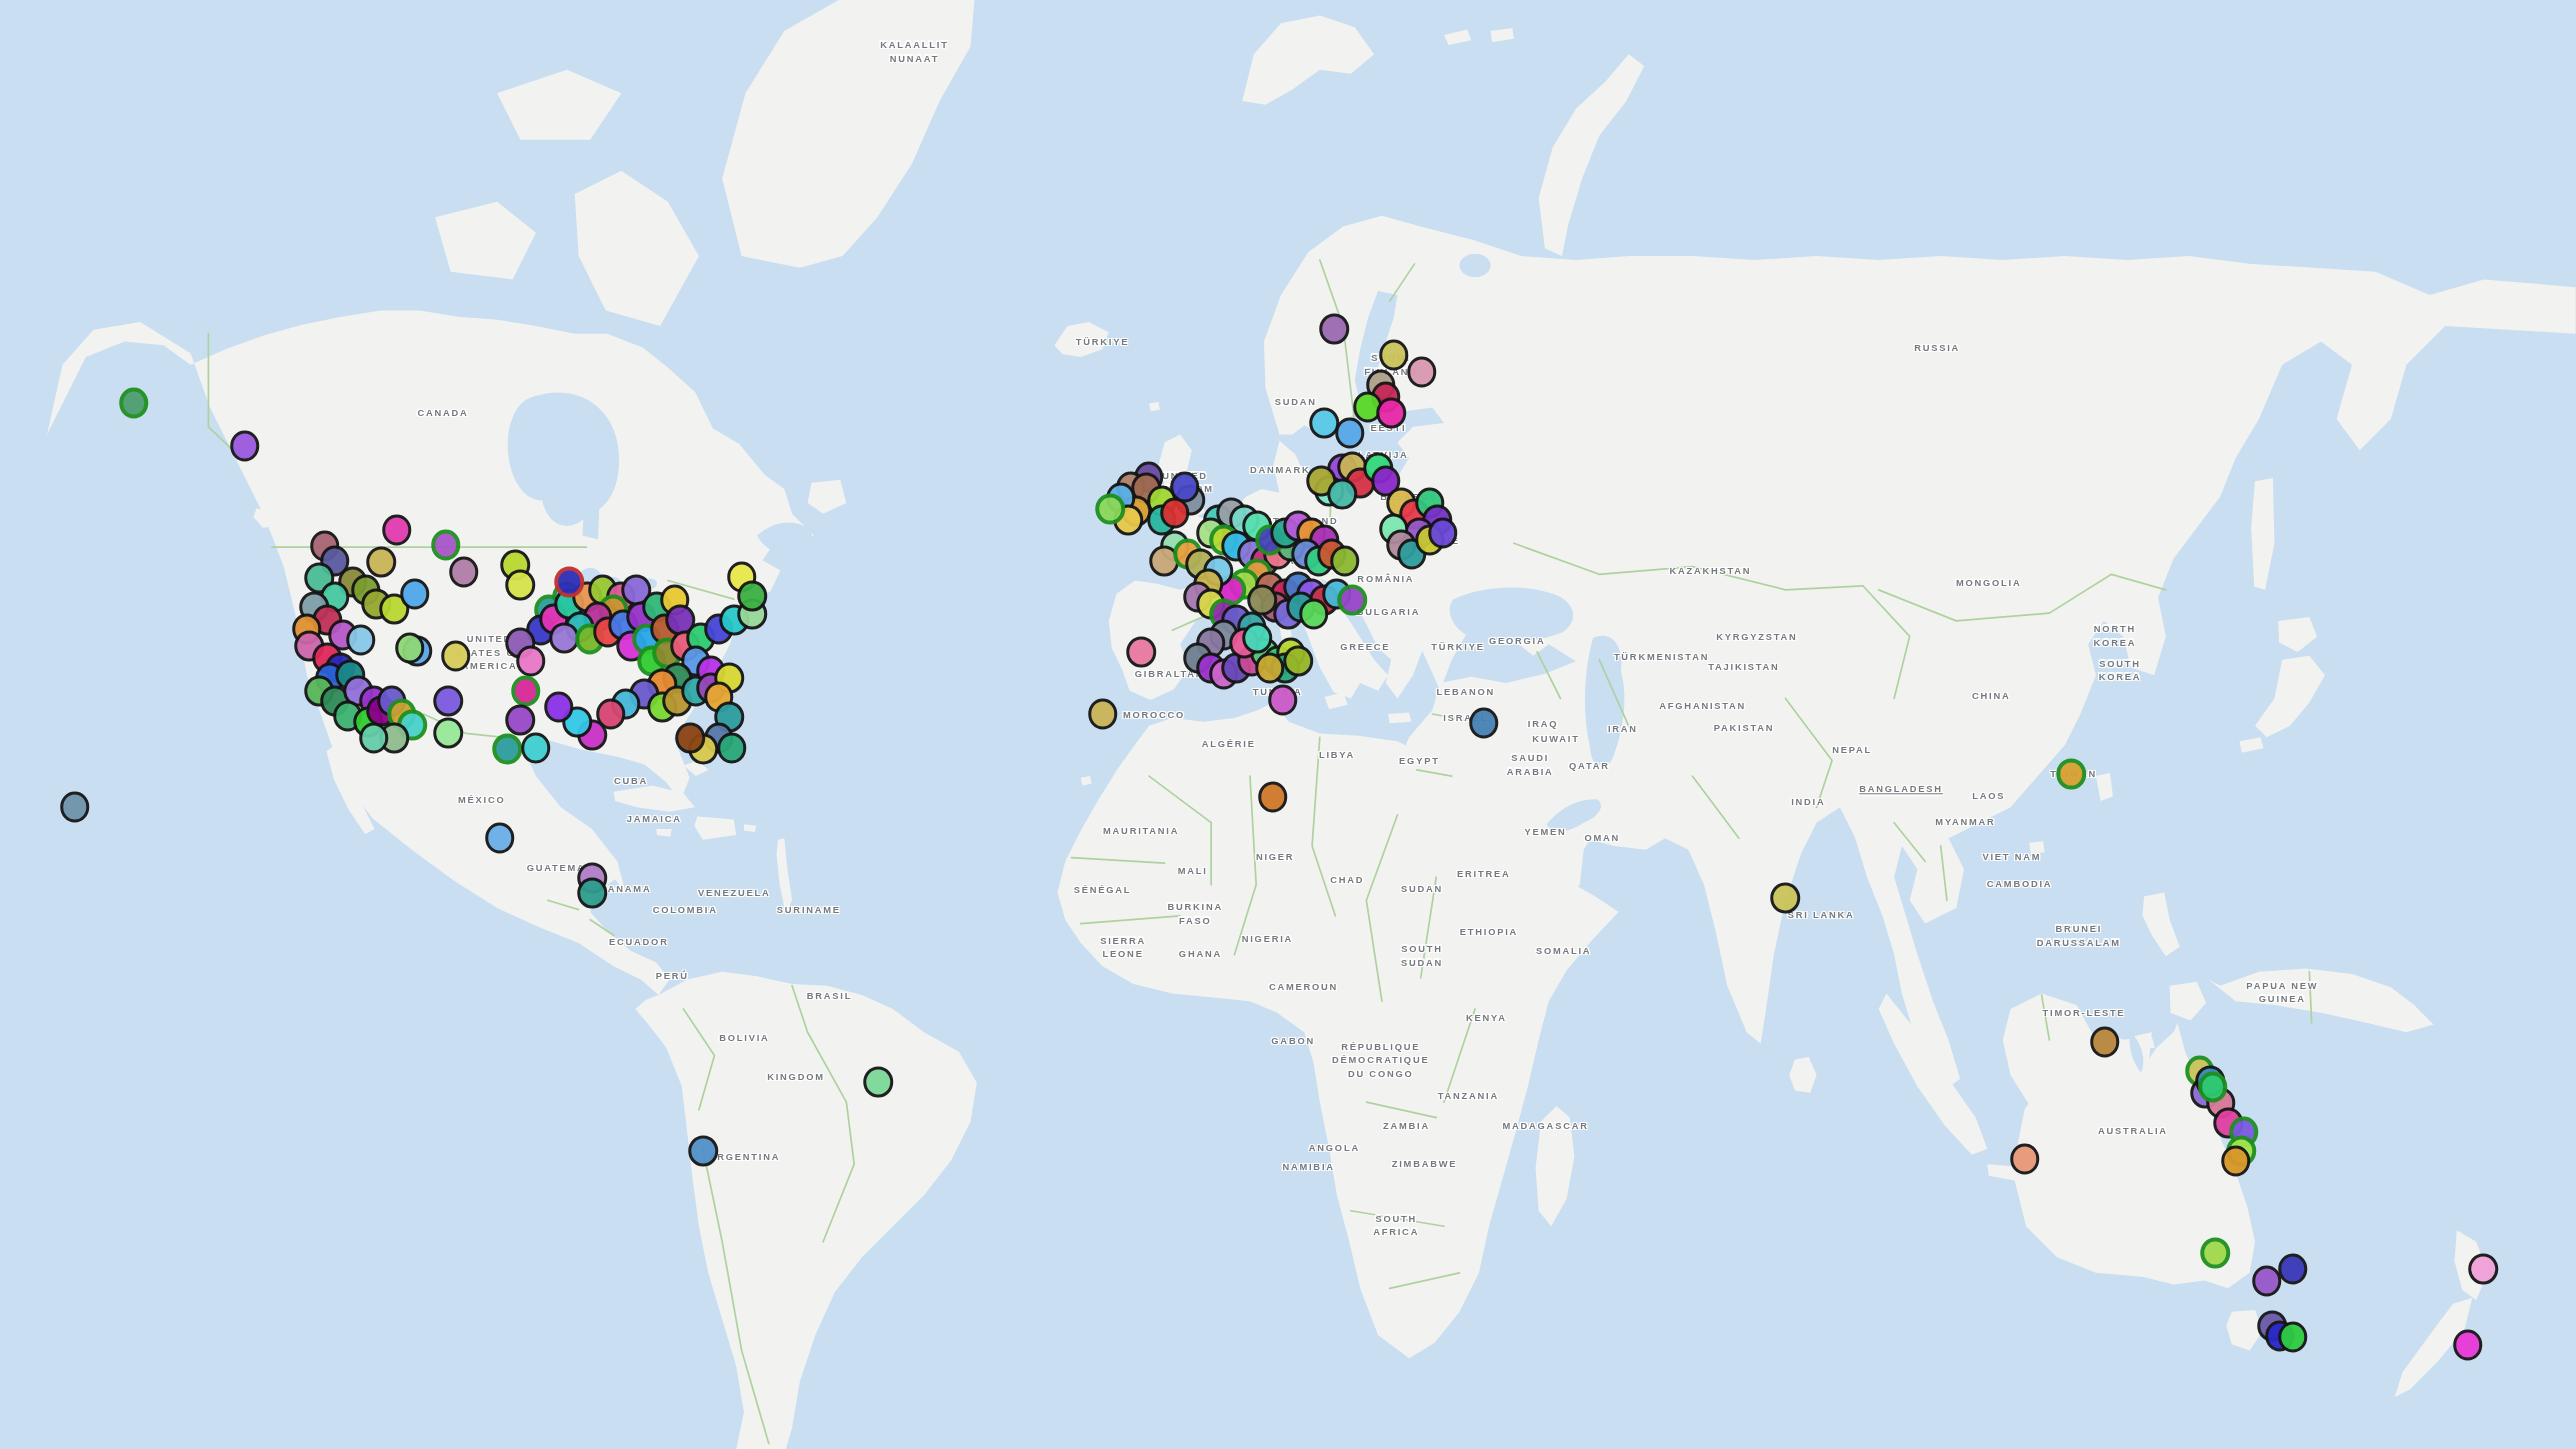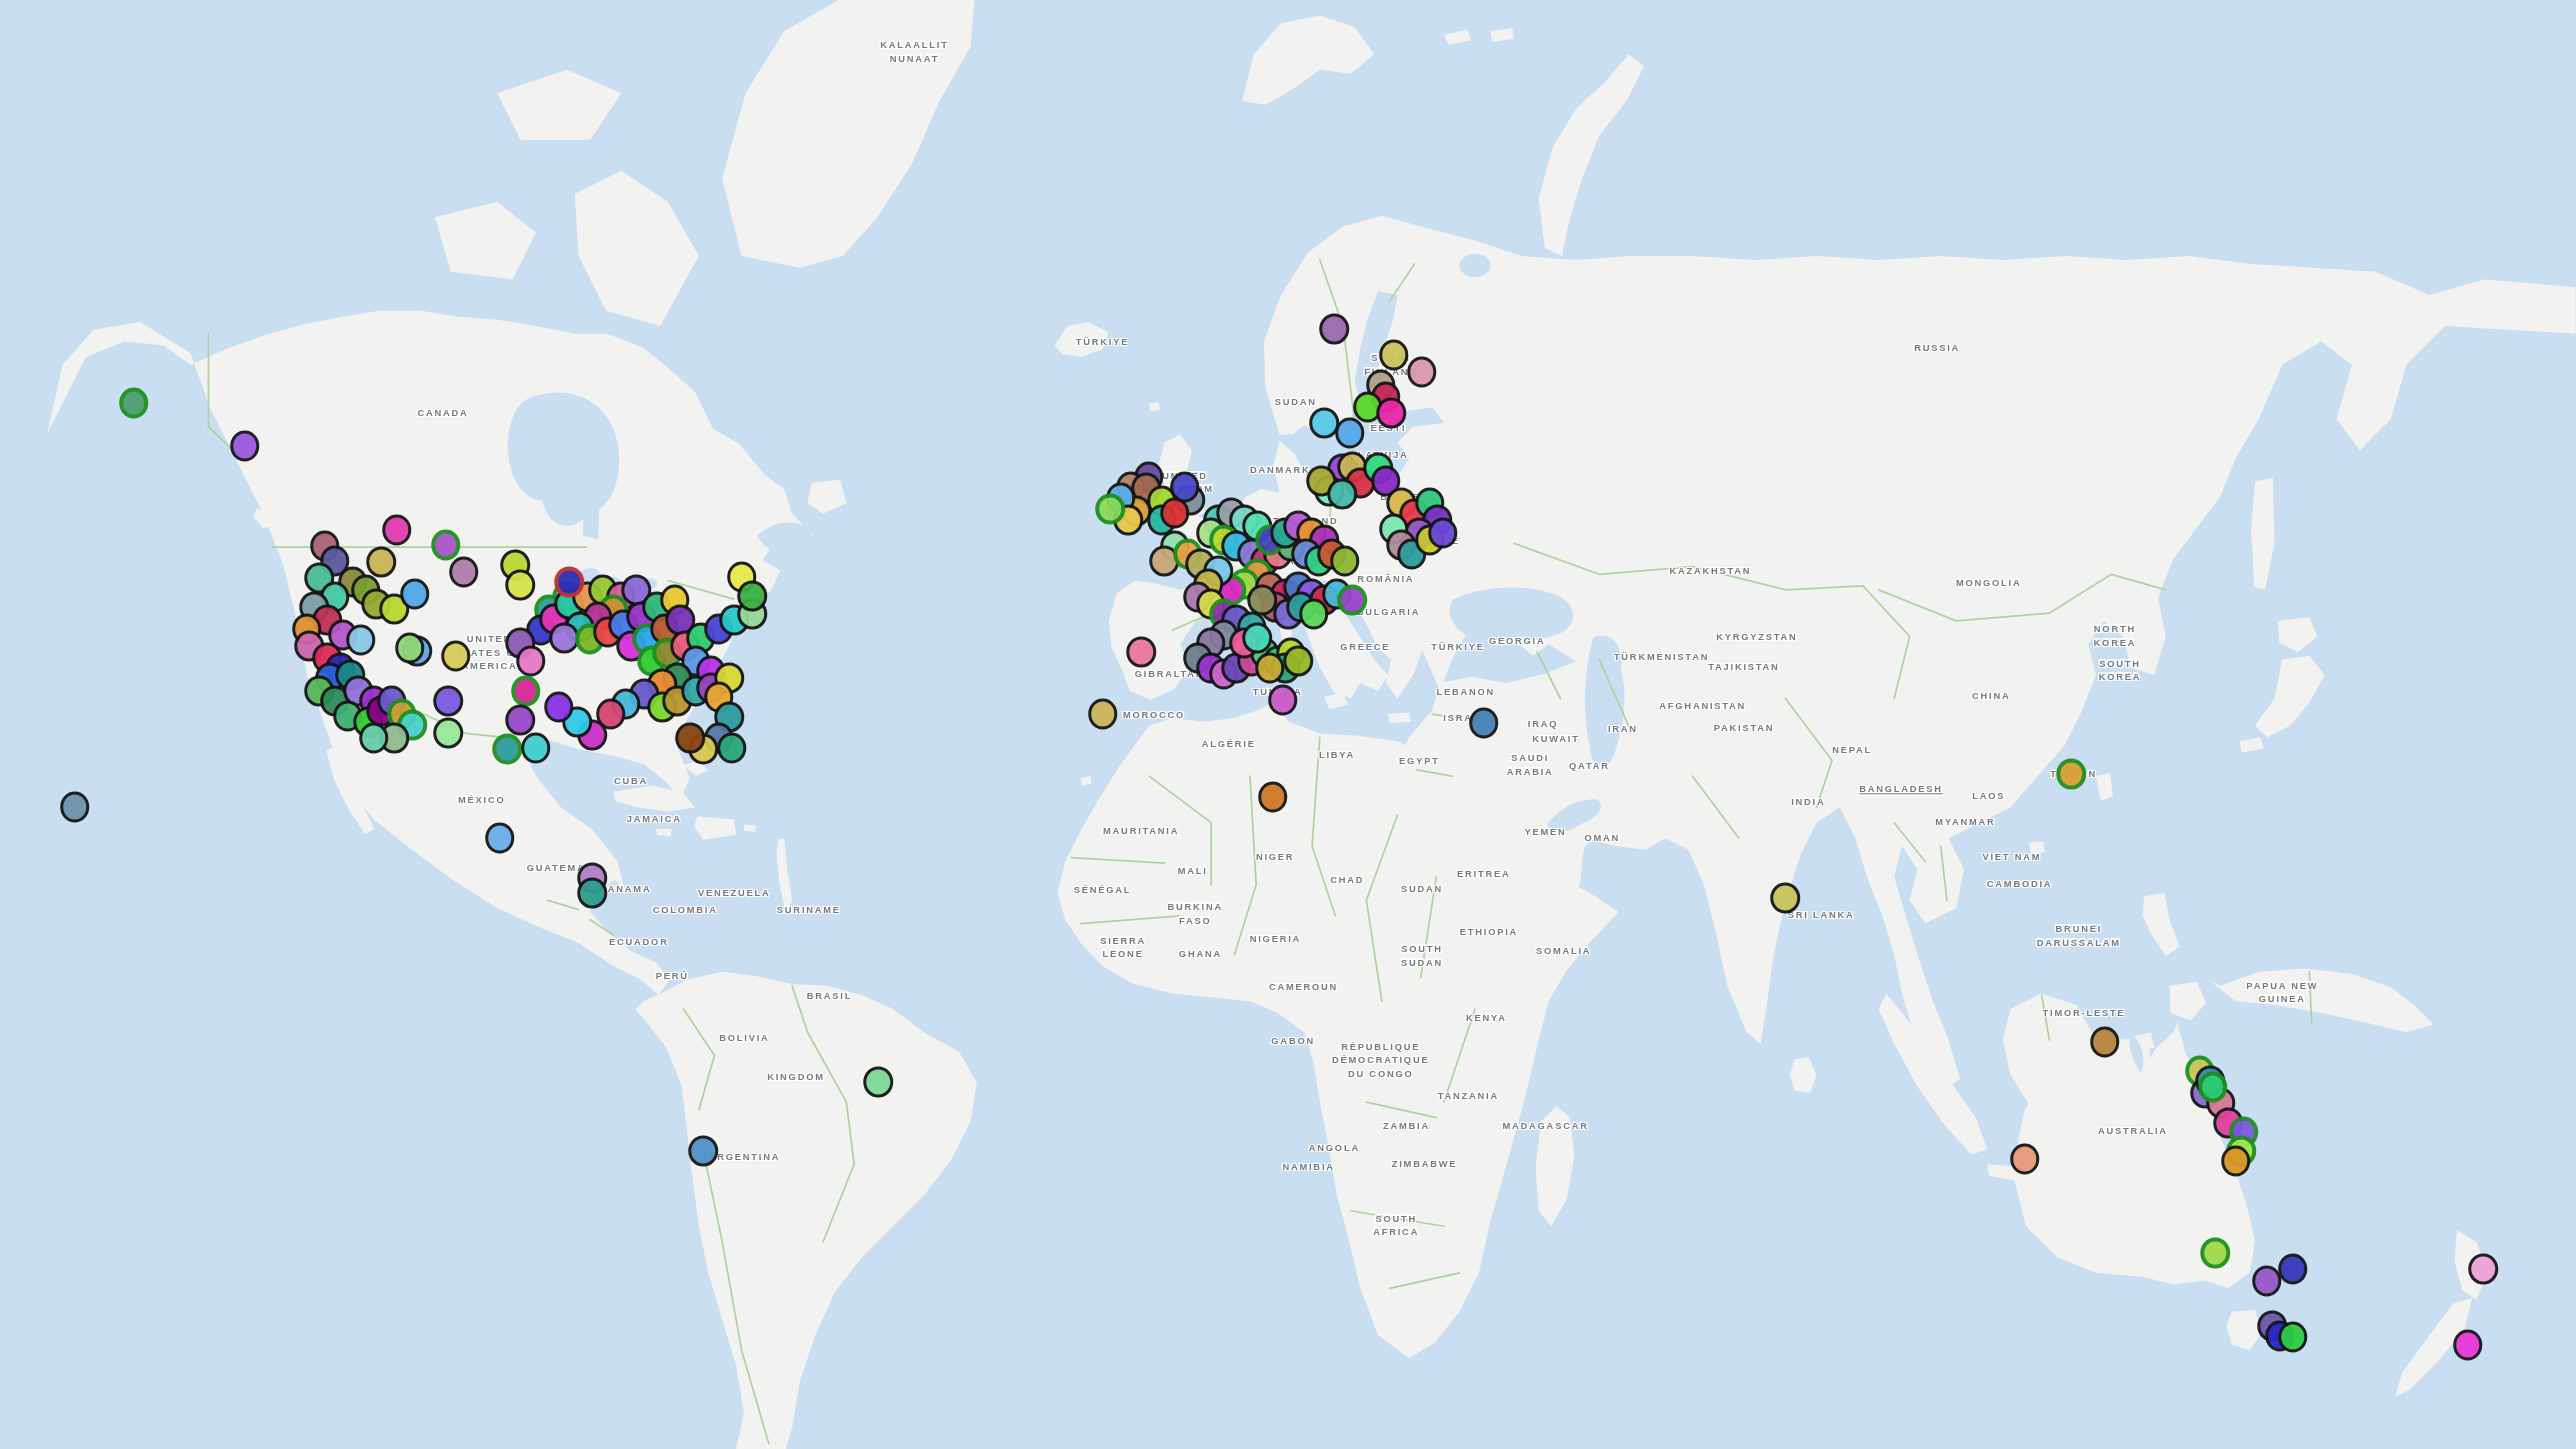--- a/index.html
+++ b/index.html
@@ -228,21 +228,21 @@
       <div class="country-label" style="left: 28.9%; top: 79.9%;">ARGENTINA</div>
       <div class="country-label" style="left: 44.3%; top: 57.4%;">MAURITANIA</div>
       <div class="country-label" style="left: 42.8%; top: 61.5%;">SÉNÉGAL</div>
       <div class="country-label" style="left: 43.6%; top: 65.4%;">SIERRA
 LEONE</div>
       <div class="country-label" style="left: 46.3%; top: 60.2%;">MALI</div>
       <div class="country-label" style="left: 46.4%; top: 63.1%;">BURKINA
 FASO</div>
       <div class="country-label" style="left: 46.6%; top: 65.9%;">GHANA</div>
       <div class="country-label" style="left: 49.5%; top: 59.2%;">NIGER</div>
-      <div class="country-label" style="left: 49.2%; top: 64.9%; margin-left: 8px;">NIGERIA</div>
+      <div class="country-label" style="left: 49.2%; top: 64.9%;">NIGERIA</div>
       <div class="country-label" style="left: 52.3%; top: 60.8%;">CHAD</div>
       <div class="country-label" style="left: 55.2%; top: 61.4%;">SUDAN</div>
       <div class="country-label" style="left: 57.6%; top: 60.4%;">ERITREA</div>
       <div class="country-label" style="left: 57.8%; top: 64.4%;">ETHIOPIA</div>
       <div class="country-label" style="left: 55.2%; top: 66%;">SOUTH
 SUDAN</div>
       <div class="country-label" style="left: 60.7%; top: 65.7%;">SOMALIA</div>
       <div class="country-label" style="left: 50.6%; top: 68.2%;">CAMEROUN</div>
       <div class="country-label" style="left: 57.7%; top: 70.3%;">KENYA</div>
       <div class="country-label" style="left: 50.2%; top: 71.9%;">GABON</div>

